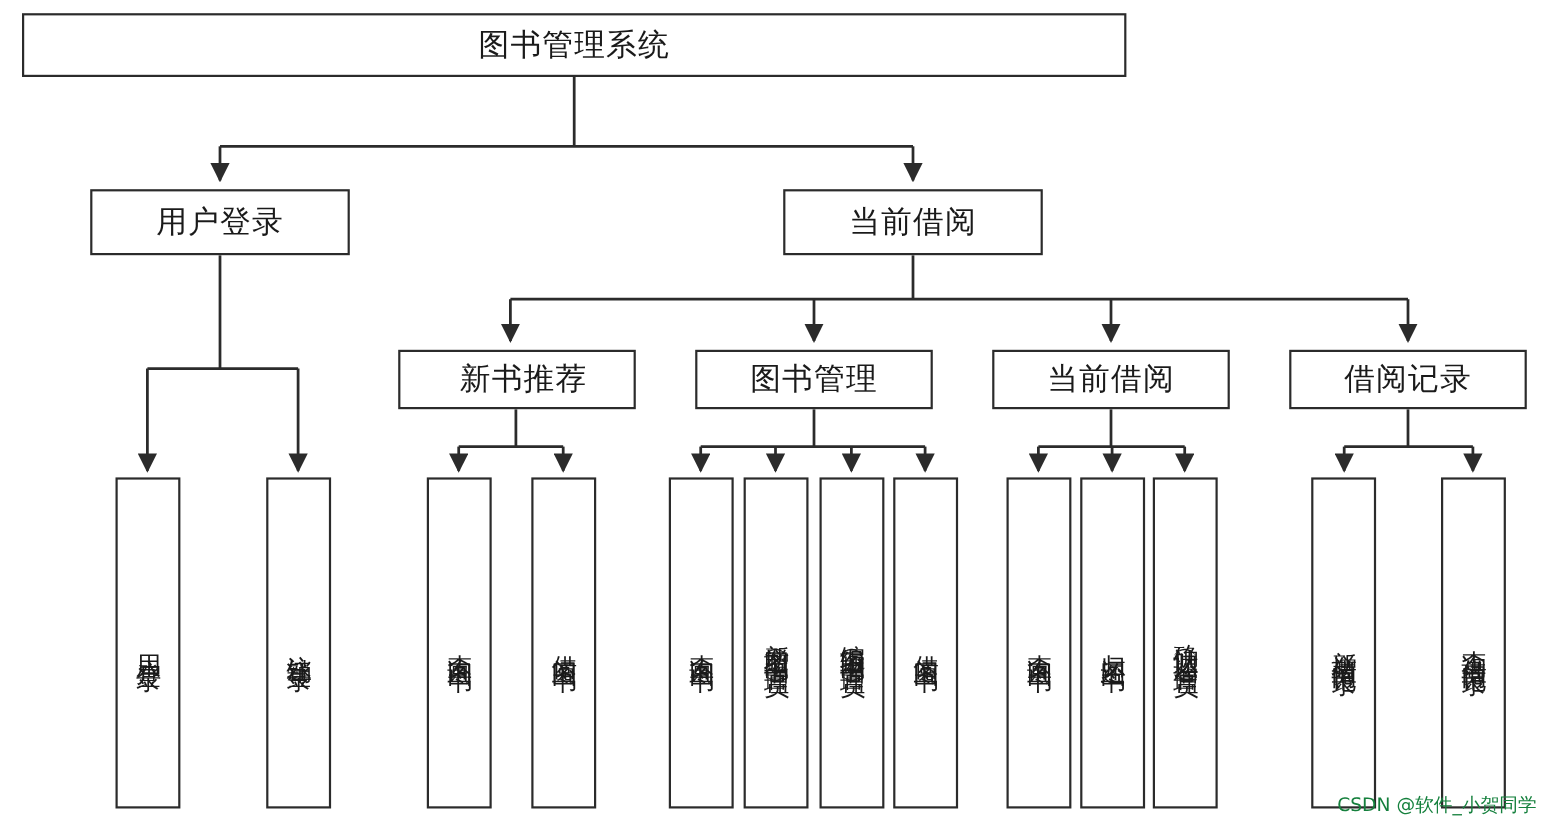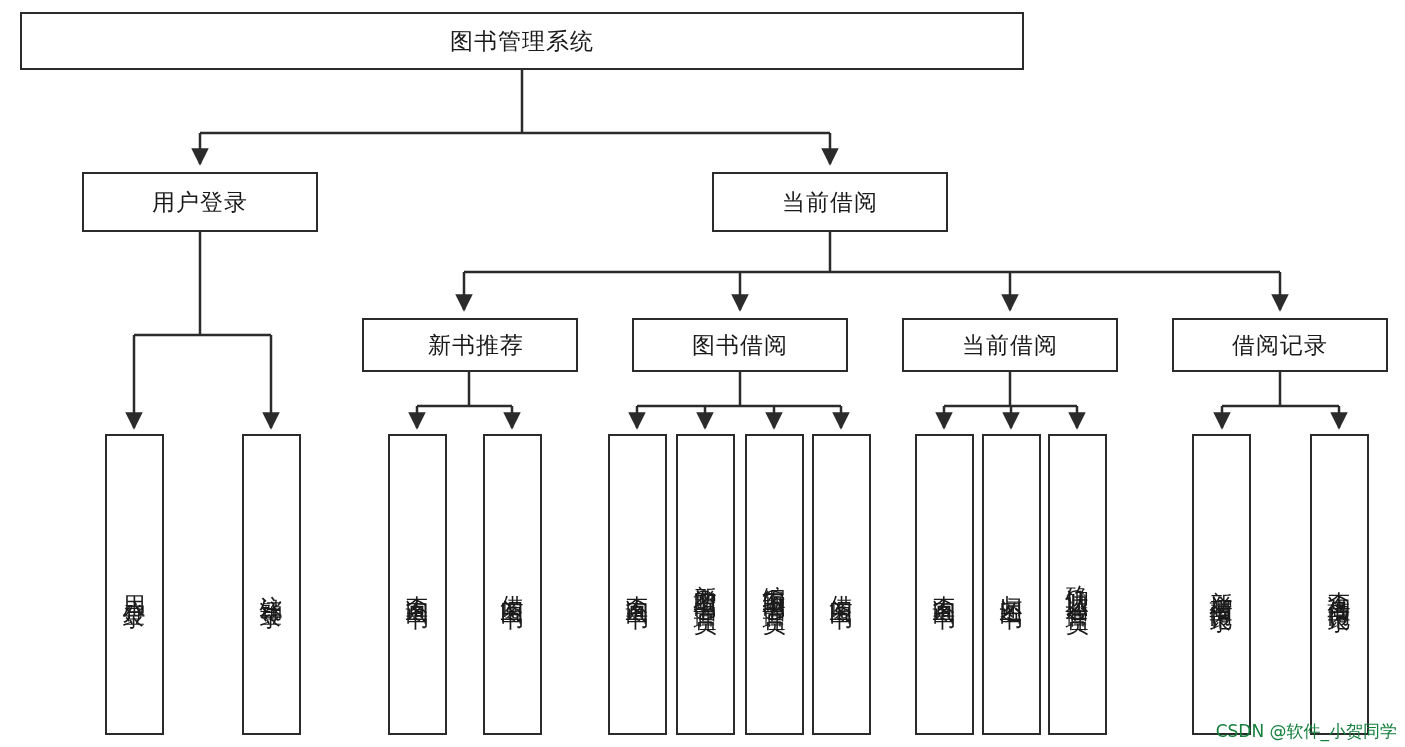--- a/index.html
+++ b/index.html
@@ -27,21 +27,21 @@
     box-sizing: border-box;
     border: 2.5px solid #2b2b2b;
     background: #ffffff;
     display: flex;
     align-items: center;
     justify-content: center;
     color: #1a1a1a;
     z-index: 2;
   }
   .node.h {
-    font-size: 23px;
+    font-size: 28px;
     letter-spacing: 1px;
   }
   .node.v {
     font-size: 23px;
   }
   .node.v .vlabel {
     writing-mode: vertical-rl;
     text-orientation: upright;
     letter-spacing: 4px;
     line-height: 1.05;
@@ -127,21 +127,21 @@
 
   <div class="node h" style="left:712px; top:172px; width:236px; height:60px;">
     <span class="hlabel">当前借阅</span>
   </div>
 
   <div class="node h" style="left:362px; top:318px; width:216px; height:54px;padding-left:12px;">
     <span class="hlabel">新书推荐</span>
   </div>
 
   <div class="node h" style="left:632px; top:318px; width:216px; height:54px;">
-    <span class="hlabel">图书借阅</span>
+    <span class="hlabel">图书管理</span>
   </div>
 
   <div class="node h" style="left:902px; top:318px; width:216px; height:54px;">
     <span class="hlabel">当前借阅</span>
   </div>
 
   <div class="node h" style="left:1172px; top:318px; width:216px; height:54px;">
     <span class="hlabel">借阅记录</span>
   </div>
 

